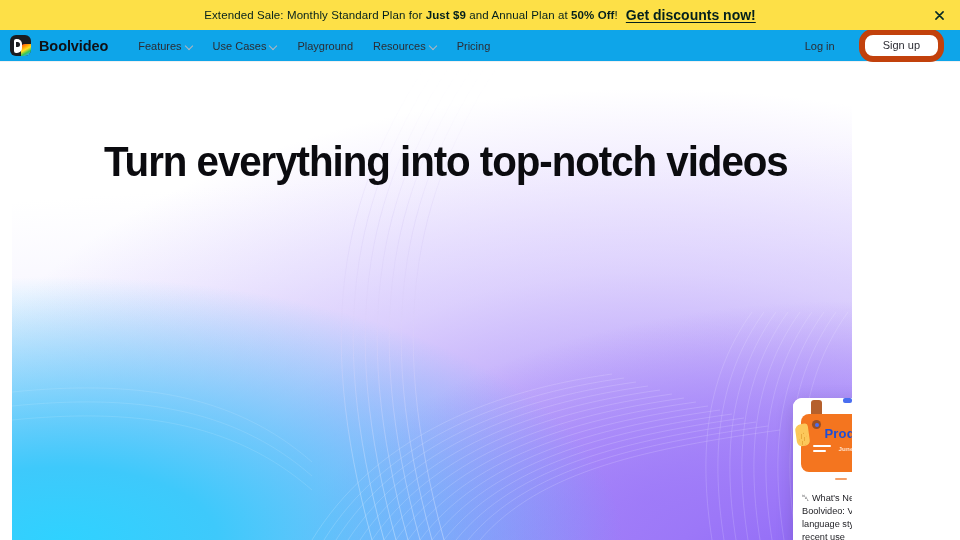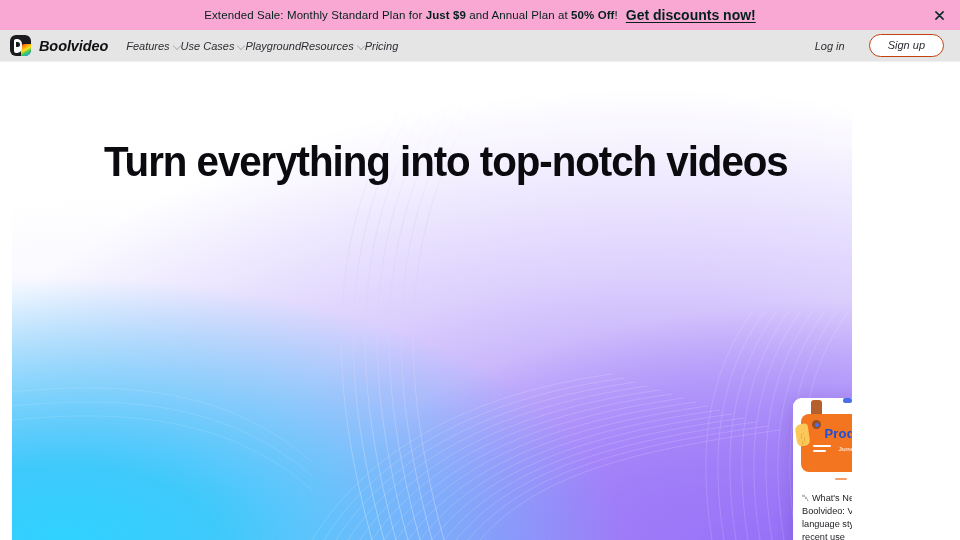--- a/index.html
+++ b/index.html
@@ -11,21 +11,21 @@
   #page {
     position: relative;
     width: 960px; height: 540px;
     background: #ffffff;
   }
 
   
   .promo-banner {
     position: absolute; top: 0; left: 0;
     width: 960px; height: 30px;
-    background: #f9a8d4;
+    background: #fde047;
     display: flex; align-items: center; justify-content: center;
     z-index: 40;
   }
   .promo-text {
     font-size: 11.5px; color: #04201d; letter-spacing: .1px;
     white-space: nowrap;
   }
   .promo-text b { font-weight: 700; color: #04201d; }
   .promo-link {
     font-size: 14px; font-weight: 700; color: #04201d;
@@ -38,26 +38,25 @@
     width: 18px; height: 18px;
     display: flex; align-items: center; justify-content: center;
     cursor: pointer; color: #062a26; font-size: 12px; line-height: 1;
     font-weight: 700;
   }
 
   
   .site-header {
     position: absolute; top: 30px; left: 0;
     width: 960px; height: 32px;
-    background: #e5e5e5;
+    background: #0ea5e9;
     display: flex; align-items: center;
     padding: 0 16px 0 10px;
     border-bottom: 1px solid #f0f0f2;
     z-index: 35;
-    font-style: italic;
   }
   .brand { display: flex; align-items: center; gap: 8px; cursor: pointer; }
   .brand-mark {
     width: 21px; height: 21px; border-radius: 6px;
     background: #1b1b1f; position: relative; overflow: hidden;
     flex: none;
   }
   .brand-mark .glyph {
     position: absolute; left: 3.5px; top: 3.5px;
     width: 8px; height: 14px;
@@ -75,22 +74,22 @@
     background: linear-gradient(150deg,
       #ff3b30 0%, #ff9500 22%, #ffde21 42%,
       #34c759 62%, #30b0ff 80%, #6f5bff 100%);
     border-radius: 4px 0 5px 0;
   }
   .brand-name {
     font-size: 14.5px; font-weight: 700; color: #101014;
     letter-spacing: -.1px;
   }
   .nav-links {
-    display: flex; align-items: center; 
-    margin-left: 18px;
+    display: flex; align-items: center; gap: 20px;
+    margin-left: 30px;
   }
   .nav-item {
     display: flex; align-items: center; gap: 4px;
     font-size: 11px; color: #2c2c33; cursor: pointer;
     white-space: nowrap;
   }
   .chev {
     width: 7px; height: 7px; position: relative; flex: none;
     display: inline-block;
   }
@@ -102,21 +101,21 @@
     transform: rotate(45deg);
   }
   .header-right {
     margin-left: auto; display: flex; align-items: center; gap: 24px;
   }
   .login-link {
     font-size: 11px; color: #2c2c33; cursor: pointer;
   }
   .signup-btn {
     font-size: 11px; color: #2c2c33; cursor: pointer;
-    border: 1px solid #c2410c; border-radius: 14px;
+    border: 6px solid #c2410c; border-radius: 14px;
     padding: 5px 18px; background: #fff; line-height: 1;
     white-space: nowrap;
   }
 
   
   .hero {
     position: absolute; top: 62px; left: 12px;
     width: 840px; height: 478px;
     overflow: hidden;
     background:

